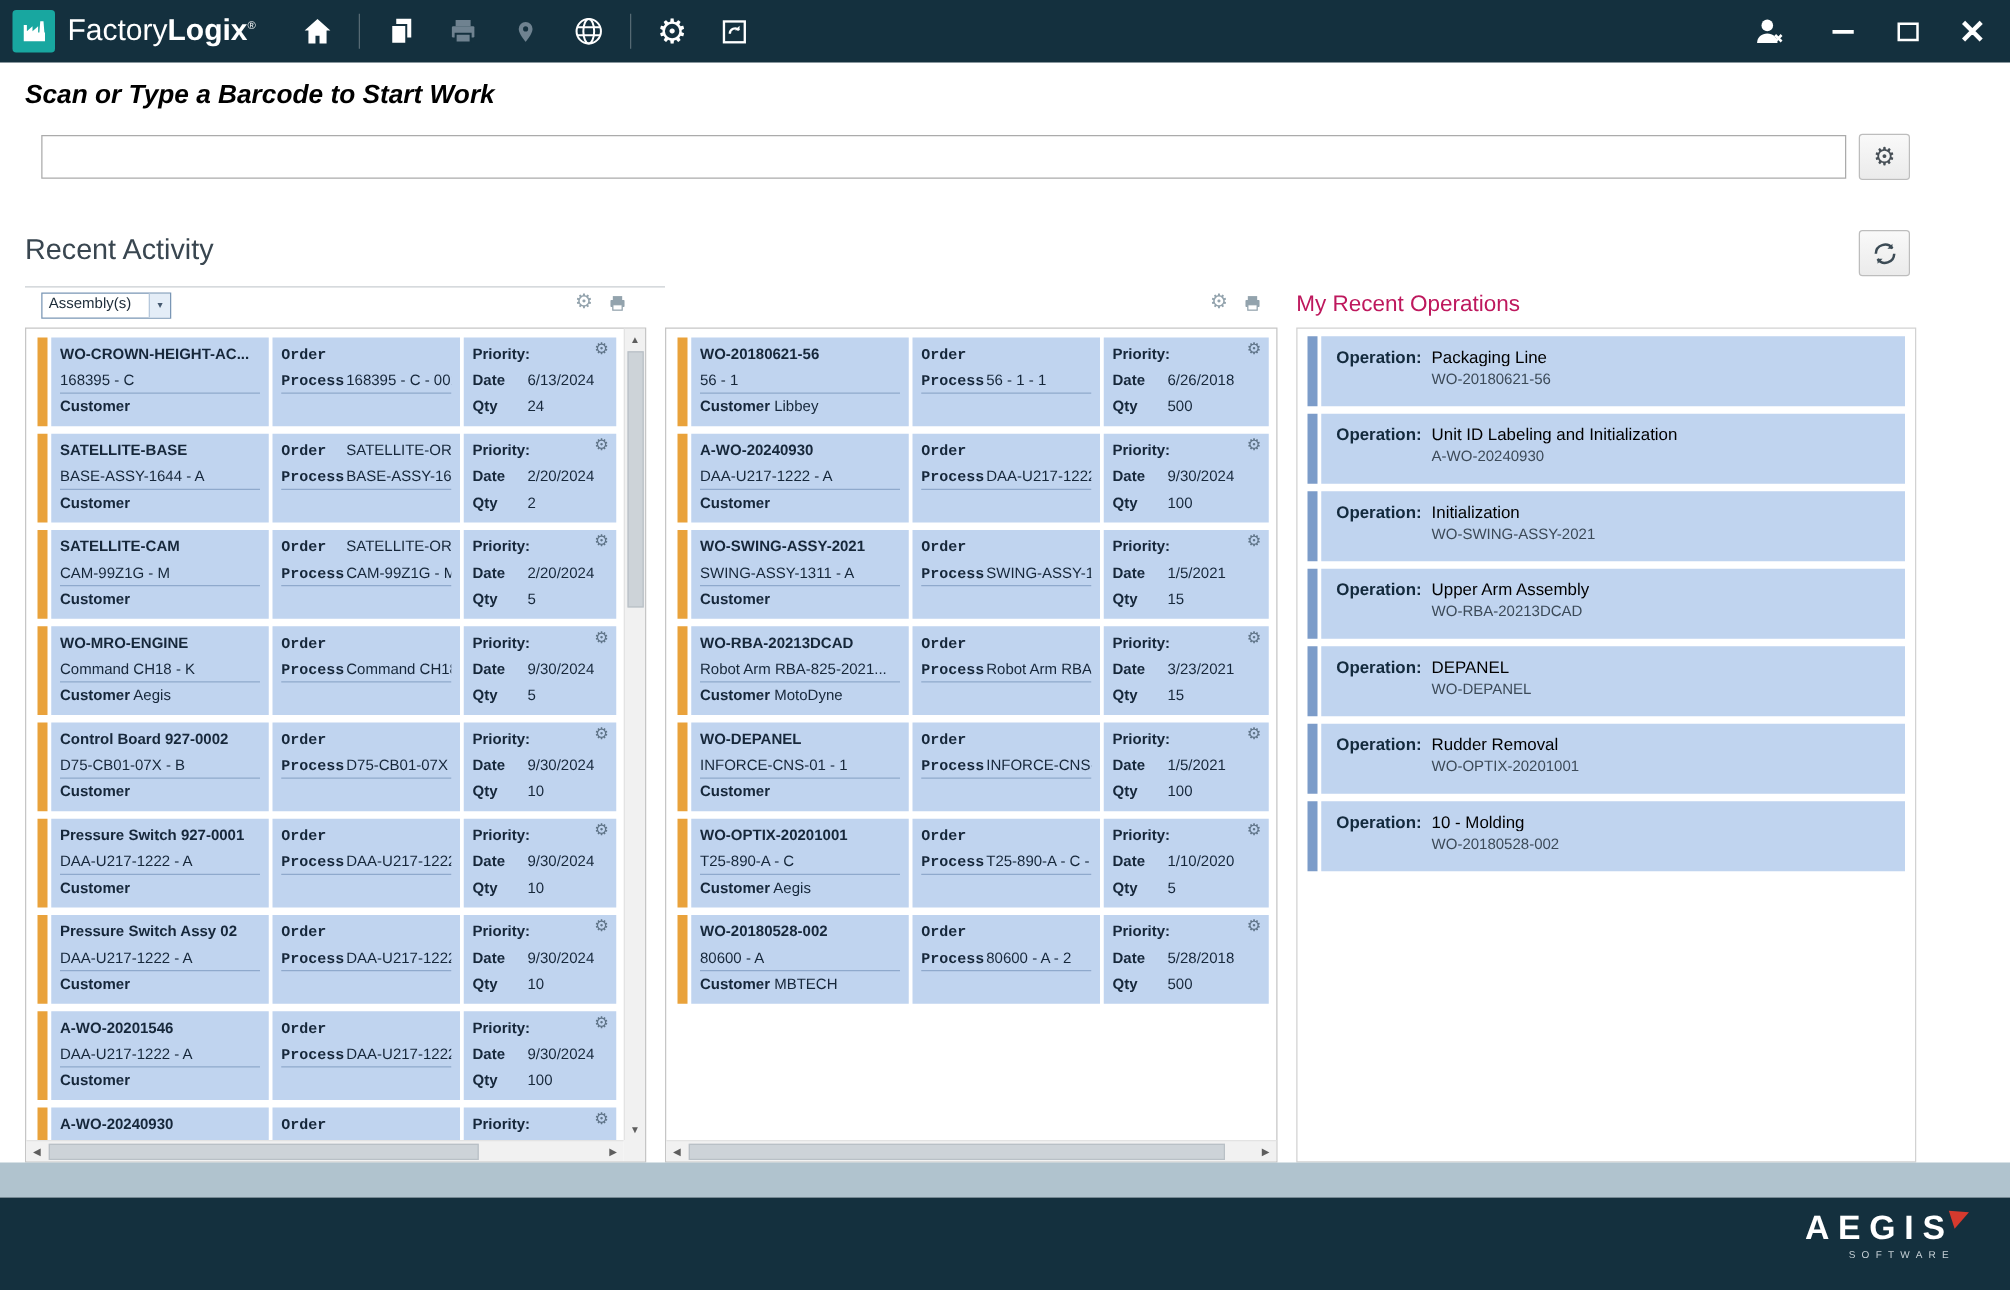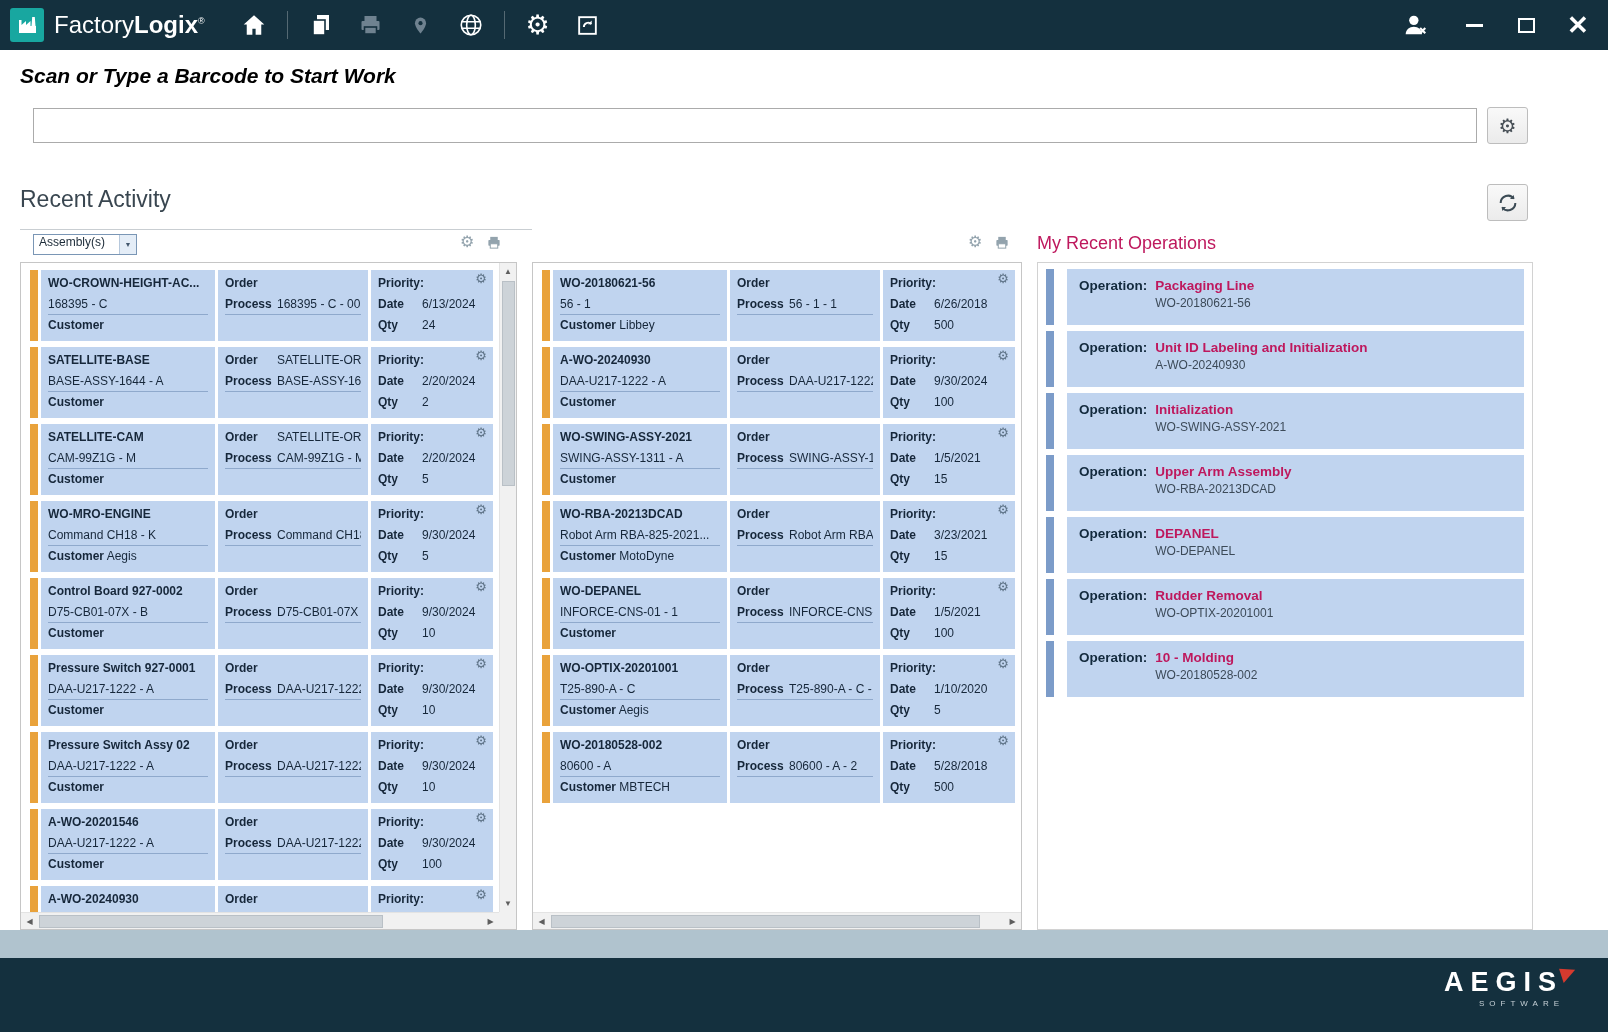--- a/index.html
+++ b/index.html
@@ -88,21 +88,21 @@
     background:#c0d4ef; padding:3px 7px 0 7px; font-size:12px; color:#16273a;
     overflow:hidden; white-space:nowrap;
   }
   .sec .row { height:21px; line-height:21px; overflow:hidden; }
   .sec-left  { width:174px; flex:0 0 auto; }
   .sec-mid   { width:150px; flex:0 0 auto; }
   .sec-right { flex:1; }
   .sec-left .row:nth-child(2), .sec-mid .row:nth-child(2) { border-bottom:1px solid #8fa9cc; }
   .lbl { font-weight:bold; }
   .row-title { font-weight:bold; }
-  .lbl-mid { display:inline-block; width:52px; }
+  .lbl-mid { display:inline-block; width:52px;font-family:Liberation Mono, monospace; }
   .lbl-right { display:inline-block; width:44px; }
   .card-gear {
     position:absolute; top:2px; right:6px; font-size:13px; color:#5f7488;
     line-height:1; cursor:pointer;
   }
 
   
   .vscroll {
     position:absolute; top:0; right:0; bottom:17px; width:17px; background:#f1f1f1;
     border-left:1px solid #e3e3e3; display:flex; flex-direction:column; align-items:center;
@@ -123,29 +123,29 @@
   .hs-thumb-1 { width:72%; }
   .hs-thumb-2 { width:88%; }
   .hs-endbtn { margin-left:auto; }
   .corner { position:absolute; right:0; bottom:0; width:17px; height:17px; background:#f1f1f1; }
 
   
   .ops-panel {
     position:absolute; left:1037px; top:262px; width:496px; height:668px;
     border:1px solid #d2d2d2; background:#fff; padding:6px 8px; overflow:hidden;
   }
-  .op { display:flex; gap:13px; margin-bottom:6px; height:56px; }
+  .op { display:flex; gap:3px; margin-bottom:6px; height:56px; }
   .op-stripe { width:8px; background:#7c9cc9; flex:0 0 auto; }
   .op-body {
     flex:1; background:#c0d4ef; padding:9px 10px 0 12px;
     display:grid; grid-template-columns:max-content 1fr; column-gap:8px; row-gap:3px;
     align-content:start; overflow:hidden;
   }
   .op-label { grid-column:1; font-weight:bold; font-size:13.5px; color:#132a3d; white-space:nowrap; }
-  .op-link { grid-column:2; font-size:13.5px; color:#be185d; white-space:nowrap; overflow:hidden; cursor:pointer;font-weight:bold; }
+  .op-link { grid-column:2; font-size:13.5px; color:#000000; white-space:nowrap; overflow:hidden; cursor:pointer; }
   .op-sub  { grid-column:2; font-size:12px; color:#3c4a58; white-space:nowrap; overflow:hidden; }
 
   
   .bottom-strip { position:absolute; left:0; top:930px; width:1608px; height:28px; background:#b0c3ce; }
   .footer { position:absolute; left:0; top:958px; width:1608px; height:74px; background:#14303e; }
   .aegis { position:absolute; right:30px; top:9px; text-align:right; color:#fff; }
   .aegis-name { font-size:27px; font-weight:bold; letter-spacing:7px; position:relative; display:inline-block; }
   .flag {
     display:inline-block; width:0; height:0;
     border-left:15px solid #d63a2e; border-top:6px solid transparent; border-bottom:9px solid transparent;

